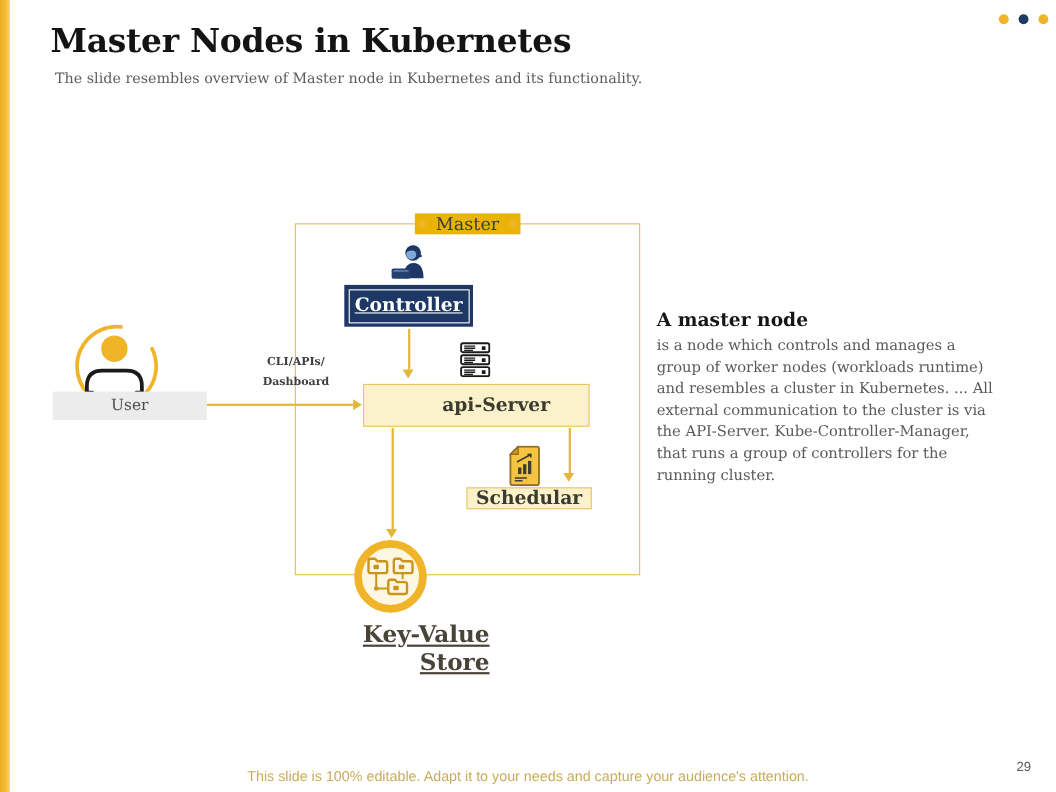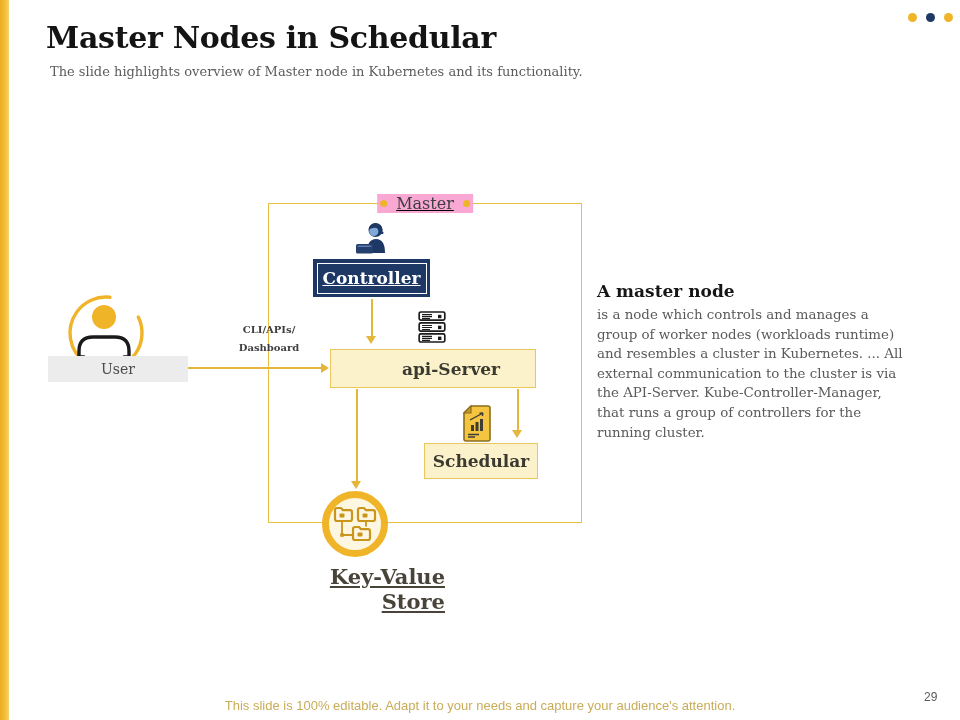--- a/index.html
+++ b/index.html
@@ -17,34 +17,34 @@
   .dot-yellow{background:#F0B429;}
   .dot-navy{background:#1F3864;}
   
   .page-title{position:absolute;left:46px;top:20px;font-size:30px;font-weight:700;
     color:#141414;letter-spacing:-0.3px;white-space:nowrap;}
   .page-subtitle{position:absolute;left:50px;top:64px;font-size:13px;color:#5c5c5c;white-space:nowrap;}
   
   .master-box{position:absolute;left:268px;top:203px;width:314px;height:320px;
     border:1.5px solid #E9BE44;box-sizing:border-box;z-index:1;}
   .master-label-wrap{position:absolute;left:50%;top:-10px;transform:translateX(-50%);
-    background:#f9a8d4;display:flex;align-items:center;padding:0 3px;text-decoration:underline;}
+    background:#eab308;display:flex;align-items:center;padding:0 3px;}
   .master-label-dot{width:7px;height:7px;border-radius:50%;background:#F0B429;}
   .master-label-text{font-size:16px;color:#3d3d3d;margin:0 9px;line-height:19px;}
   
   .controller-box{position:absolute;left:313px;top:259px;width:117px;height:38px;
     background:#1E3866;box-sizing:border-box;z-index:2;}
   .controller-inner{position:absolute;inset:3.5px;border:1.5px solid #ffffff;
     display:flex;align-items:center;justify-content:center;
     font-size:17px;font-weight:700;color:#ffffff;text-decoration:underline;}
   .cream-box{position:absolute;background:#FBF1CA;border:1.5px solid #E8C660;
     box-sizing:border-box;display:flex;align-items:center;justify-content:center;
     font-size:17px;font-weight:700;color:#3a3a30;z-index:2;}
   .api-box{left:330px;top:349px;width:206px;height:39px;padding-left:36px;}
-  .sched-box{left:424px;top:443px;width:114px;height:36px;}
+  .sched-box{left:424px;top:443px;width:114px;height:20px;}
   
   .vline{position:absolute;width:1.6px;background:#E5B63C;z-index:1;}
   .hline{position:absolute;height:1.6px;background:#E5B63C;z-index:1;}
   .head-down{position:absolute;width:0;height:0;z-index:1;
     border-left:5px solid transparent;border-right:5px solid transparent;border-top:8px solid #E5B63C;}
   .head-right{position:absolute;width:0;height:0;z-index:1;
     border-top:5px solid transparent;border-bottom:5px solid transparent;border-left:8px solid #E5B63C;}
   
   .icon{position:absolute;z-index:2;}
   
@@ -76,22 +76,22 @@
 <div id="slide">
 
   <div class="accent-bar"></div>
 
   <div class="decor-dots">
     <div class="decor-dot dot-yellow"></div>
     <div class="decor-dot dot-navy"></div>
     <div class="decor-dot dot-yellow"></div>
   </div>
 
-  <div class="page-title">Master Nodes in Schedular</div>
-  <div class="page-subtitle">The slide highlights overview of Master node in Kubernetes and its functionality.</div>
+  <div class="page-title">Master Nodes in Kubernetes</div>
+  <div class="page-subtitle">The slide resembles overview of Master node in Kubernetes and its functionality.</div>
 
   <div class="master-box">
     <div class="master-label-wrap">
       <div class="master-label-dot"></div>
       <div class="master-label-text">Master</div>
       <div class="master-label-dot"></div>
     </div>
   </div>
 
   <svg class="icon" style="left:354px;top:221px" width="37" height="33" viewBox="0 0 37 33">

